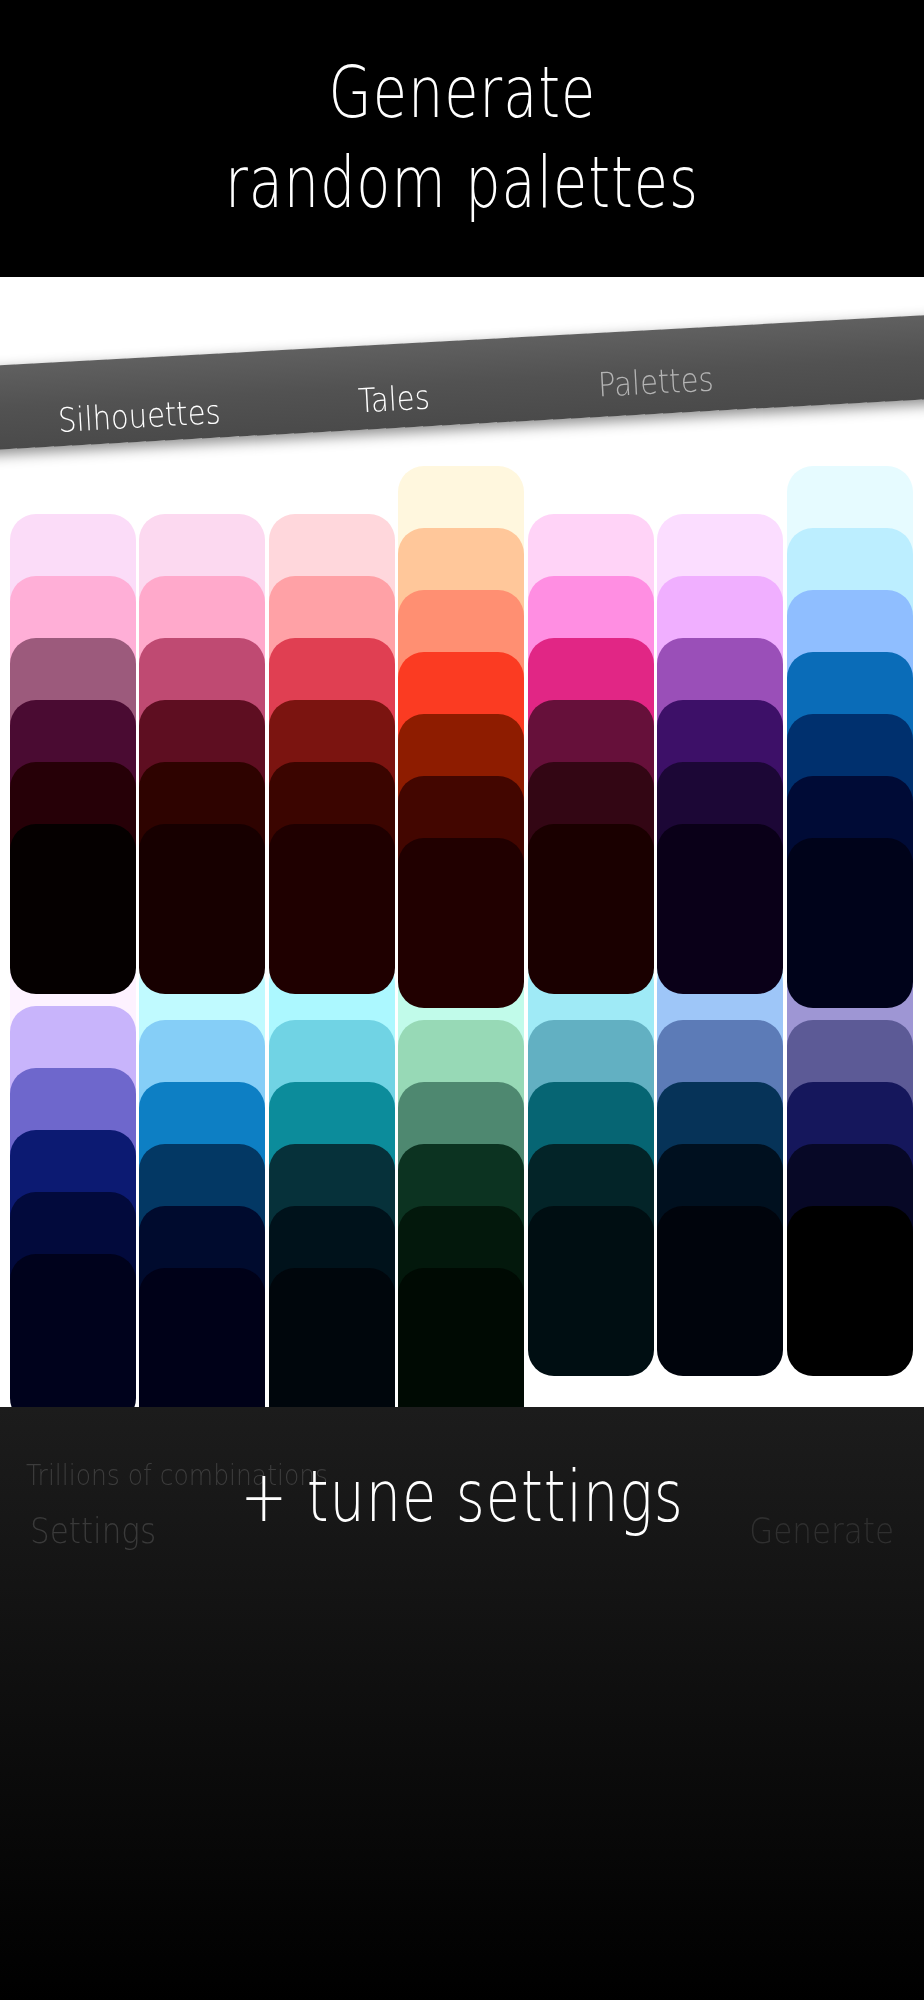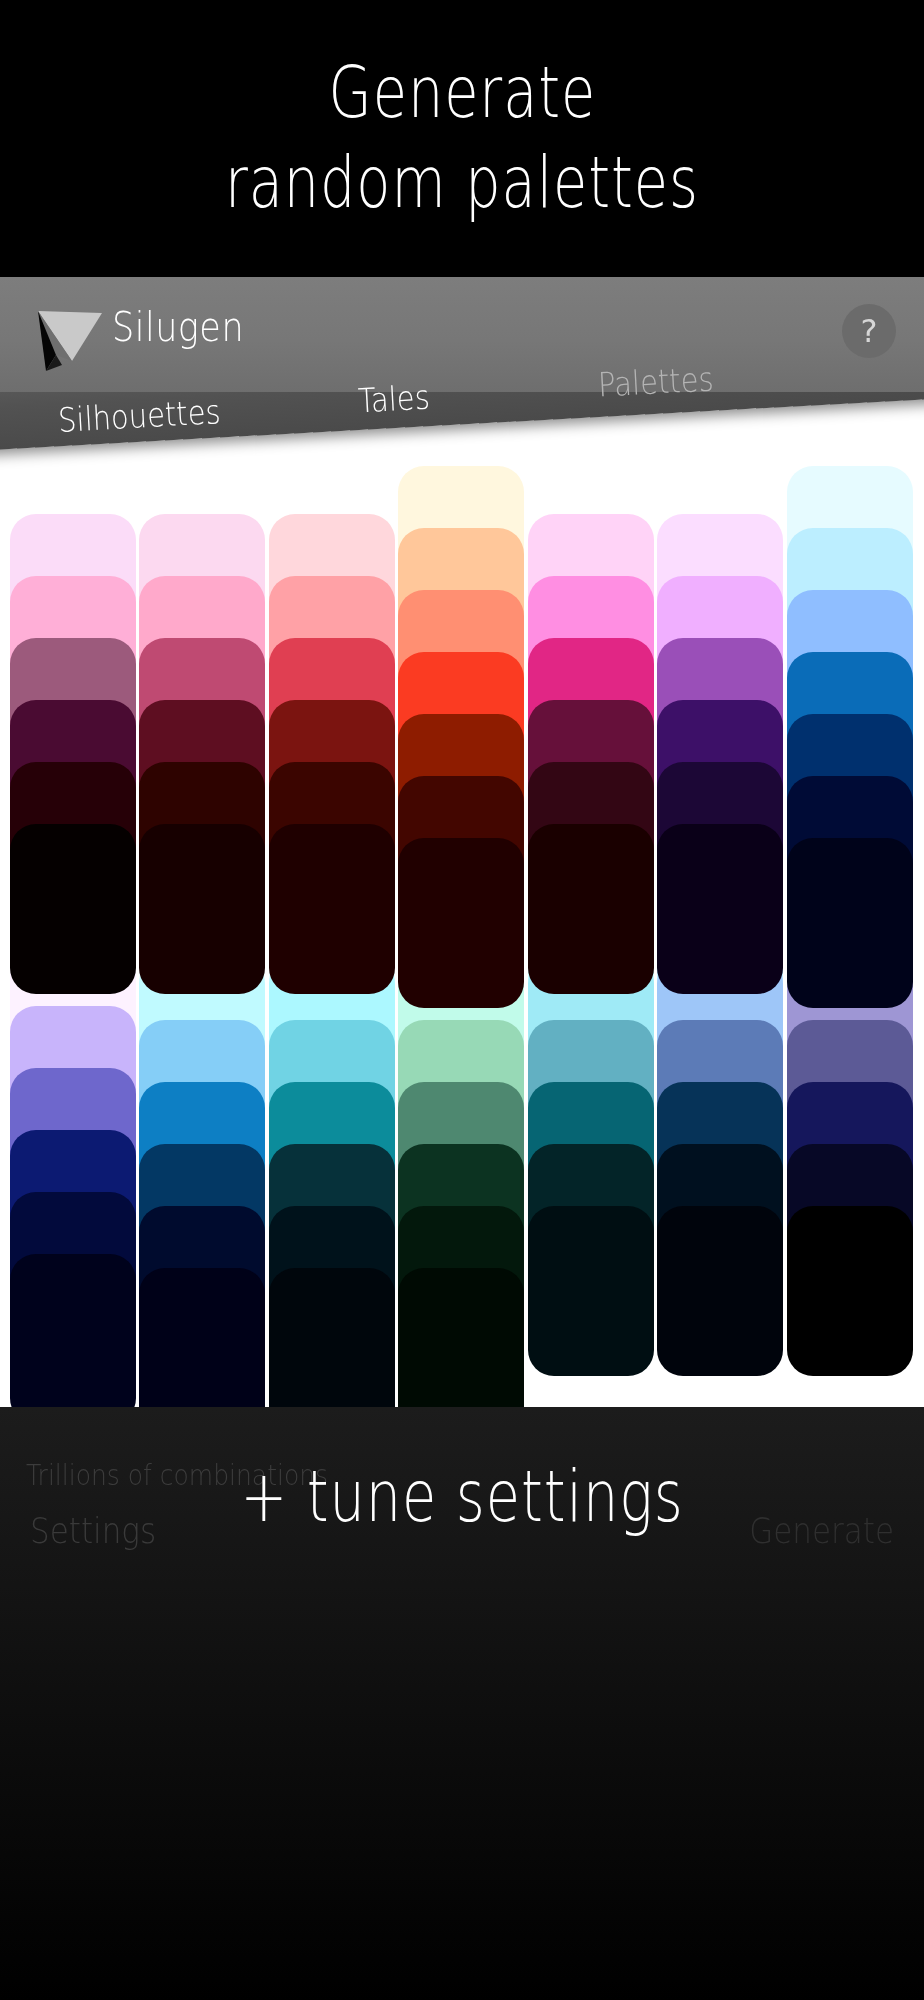--- a/index.html
+++ b/index.html
@@ -209,30 +209,20 @@
 </head>
 <body>
 
 <div id="promo-header">
   <div class="promo-line">Generate</div>
   <div class="promo-line">random palettes</div>
 </div>
 
 <div id="app-frame">
 
-  <div id="app-bar">
-    <svg id="app-logo" viewBox="0 0 72 72">
-      <polygon points="4,12 68,14 38,62" fill="#c9c9c9"></polygon>
-      <polygon points="4,12 38,62 22,56" fill="#6f6f6f"></polygon>
-      <polygon points="4,12 22,56 12,72" fill="#050505"></polygon>
-      <polygon points="12,72 22,56 28,66" fill="#1a1a1a"></polygon>
-    </svg>
-    <div id="app-title">Silugen</div>
-    <div id="help-button">?</div>
-  </div>
 
   <div id="tab-band-wrap">
     <div id="tab-band"></div>
   </div>
   <div class="tab-label" id="tab-silhouettes">Silhouettes</div>
   <div class="tab-label" id="tab-tales">Tales</div>
   <div class="tab-label" id="tab-palettes">Palettes</div>
 
   <div id="palette-canvas">
     <div class="palette-row" id="palette-row-1">

